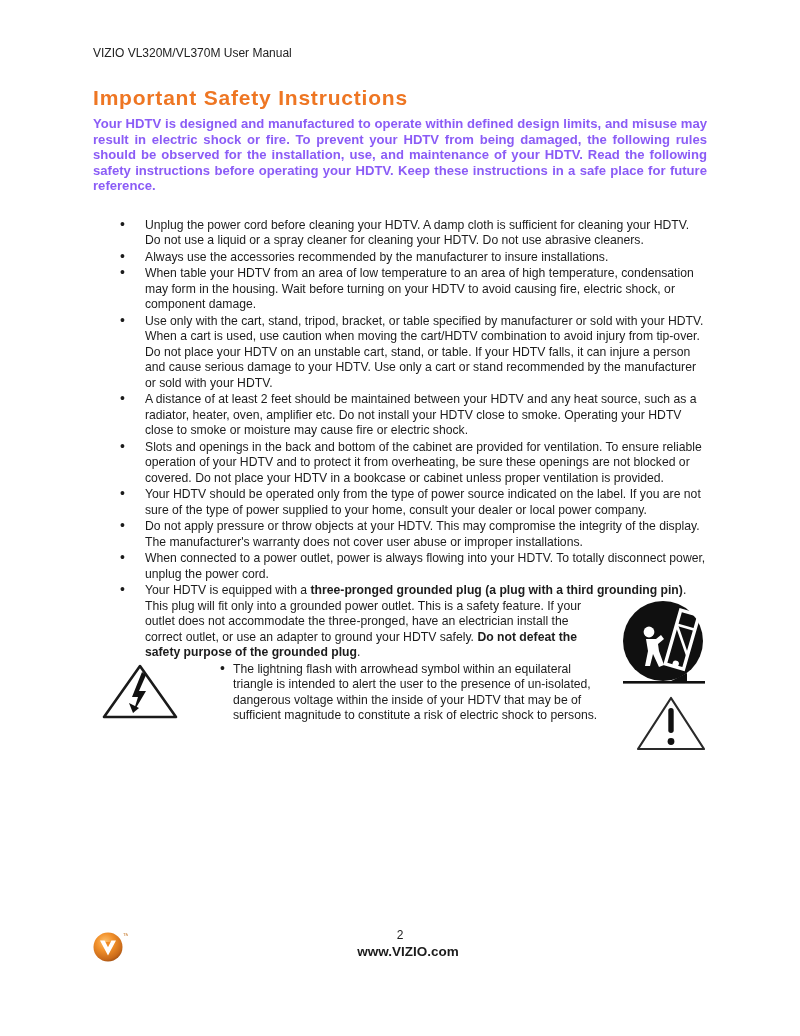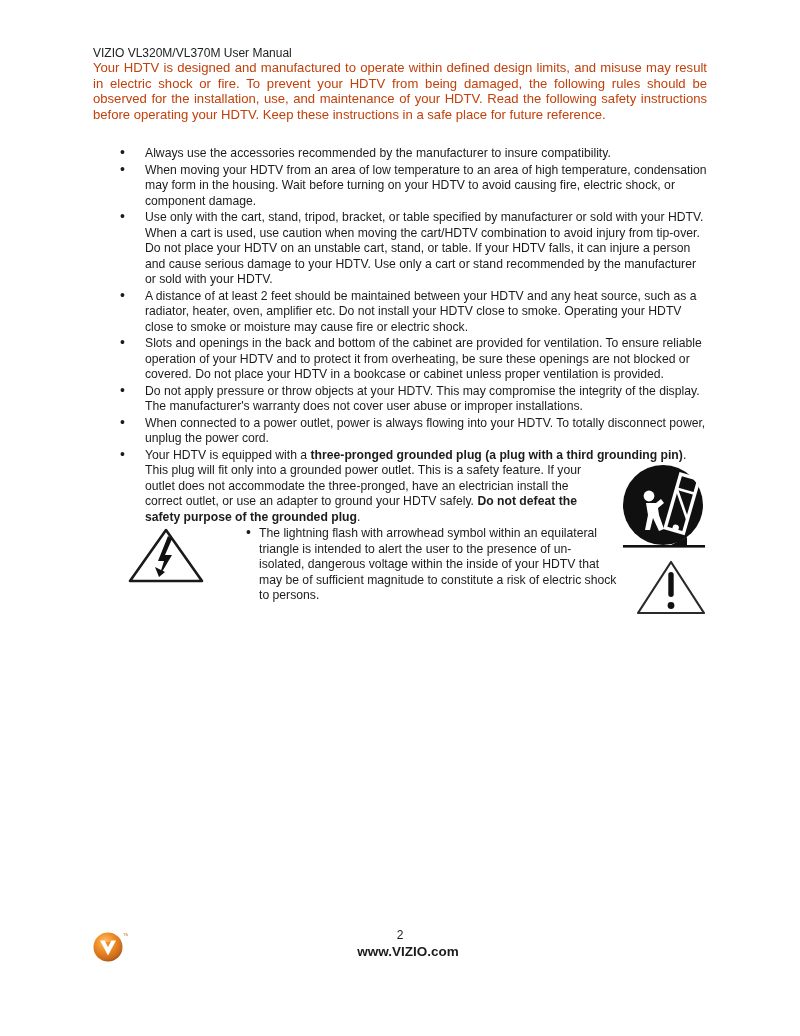--- a/index.html
+++ b/index.html
@@ -21,40 +21,40 @@
   }
   .page-title {
     margin: 26px 0 6px 0;
     font-size: 21px; line-height: 24px;
     font-weight: 700; letter-spacing: 0.8px;
     color: #EE7623;
   }
   .intro {
     margin: 0;
     font-size: 13.1px; line-height: 15.6px;
-    font-weight: 400;
+    font-weight: 700;
     text-align: justify; text-align-last: left;
-    color: #c2410c;
+    color: #8b5cf6;
   }
   ul.safety-list {
     margin: 24px 0 0 0;
     padding: 0 0 0 52px;
     list-style: none;
   }
   ul.safety-list li {
     position: relative;
     font-size: 12.2px; line-height: 15.5px;
     margin: 0 0 1px 0;
   }
   ul.safety-list li::before {
     content: "\2022";
     position: absolute; left: -25px; top: -1px;
     font-size: 14px; color: #1c1c1c;
   }
-  ul.safety-list li.sub { margin-left: 114px; }
+  ul.safety-list li.sub { margin-left: 88px; }
   ul.safety-list li.sub::before { left: -13px; }
   .cart-float {
     float: right;
     width: 86px; height: 86px;
     margin: 2px 0 2px 12px;
   }
   .excl-float {
     float: right;
     width: 72px; height: 58px;
     margin: 1px 0 0 10px;
@@ -74,29 +74,32 @@
   .website { font-size: 13.5px; line-height: 17px; font-weight: 700; margin-left: 16px; }
   .footer-logo { position: absolute; left: 92px; top: 0px; width: 36px; height: 36px; }
 </style>
 </head>
 <body>
 
 <div class="page">
 
   <div class="doc-header">VIZIO VL320M/VL370M User Manual</div>
 
+  <h1 class="page-title">Important Safety Instructions</h1>
 
   <p class="intro">Your HDTV is designed and manufactured to operate within defined design limits, and misuse may result in electric shock or fire. To prevent your HDTV from being damaged, the following rules should be observed for the installation, use, and maintenance of your HDTV. Read the following safety instructions before operating your HDTV. Keep these instructions in a safe place for future reference.</p>
 
   <ul class="safety-list">
-    <li><span>Always use the accessories recommended by the manufacturer to insure compatibility.</span></li>
-    <li><span>When moving your HDTV from an area of low temperature to an area of high temperature, condensation may form in the housing. Wait before turning on your HDTV to avoid causing fire, electric shock, or component damage.</span></li>
+    <li><span>Unplug the power cord before cleaning your HDTV. A damp cloth is sufficient for cleaning your HDTV. Do not use a liquid or a spray cleaner for cleaning your HDTV. Do not use abrasive cleaners.</span></li>
+    <li><span>Always use the accessories recommended by the manufacturer to insure installations.</span></li>
+    <li><span>When table your HDTV from an area of low temperature to an area of high temperature, condensation may form in the housing. Wait before turning on your HDTV to avoid causing fire, electric shock, or component damage.</span></li>
     <li><span>Use only with the cart, stand, tripod, bracket, or table specified by manufacturer or sold with your HDTV. When a cart is used, use caution when moving the cart/HDTV combination to avoid injury from tip-over. Do not place your HDTV on an unstable cart, stand, or table. If your HDTV falls, it can injure a person and cause serious damage to your HDTV. Use only a cart or stand recommended by the manufacturer or sold with your HDTV.</span></li>
     <li><span>A distance of at least 2 feet should be maintained between your HDTV and any heat source, such as a radiator, heater, oven, amplifier etc.  Do not install your HDTV close to smoke. Operating your HDTV close to smoke or moisture may cause fire or electric shock.</span></li>
     <li><span>Slots and openings in the back and bottom of the cabinet are provided for ventilation. To ensure reliable operation of your HDTV and to protect it from overheating, be sure these openings are not blocked or covered. Do not place your HDTV in a bookcase or cabinet unless proper ventilation is provided.</span></li>
+    <li><span>Your HDTV should be operated only from the type of power source indicated on the label. If you are not sure of the type of power supplied to your home, consult your dealer or local power company.</span></li>
     <li><span>Do not apply pressure or throw objects at your HDTV. This may compromise the integrity of the display. The manufacturer's warranty does not cover user abuse or improper installations.</span></li>
 
     <li><span>When connected to a power outlet, power is always flowing into your HDTV. To totally disconnect power, unplug the power cord.</span></li>
 
     <li><span>Your HDTV is equipped with a </span><b>three-pronged grounded plug (a plug with a third grounding pin)</b><span class="cart-float">
           <svg width="86" height="86" viewBox="0 0 86 86">
         <circle cx="42" cy="40" r="40" fill="#101010"></circle>
         <g transform="rotate(16 58 44)">
           <rect x="50" y="10" width="19" height="56" fill="none" stroke="#ffffff" stroke-width="3.4"></rect>
           <line x1="50" y1="25" x2="69" y2="25" stroke="#ffffff" stroke-width="2.6"></line>

